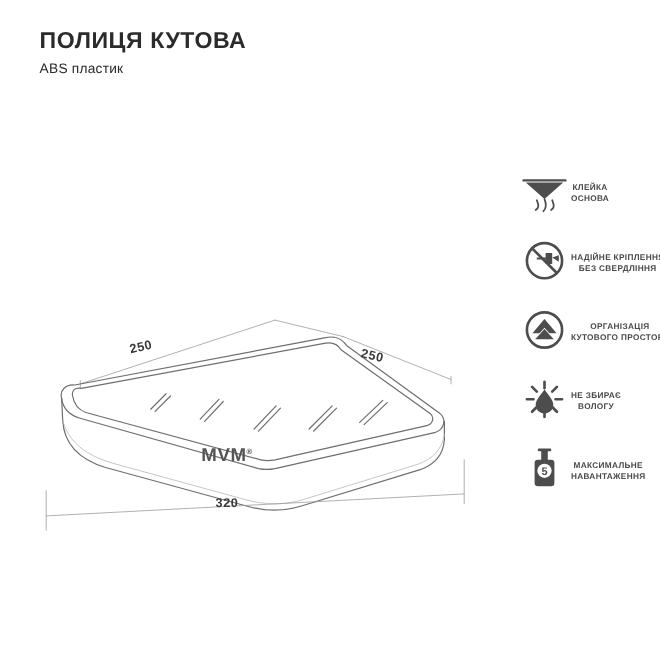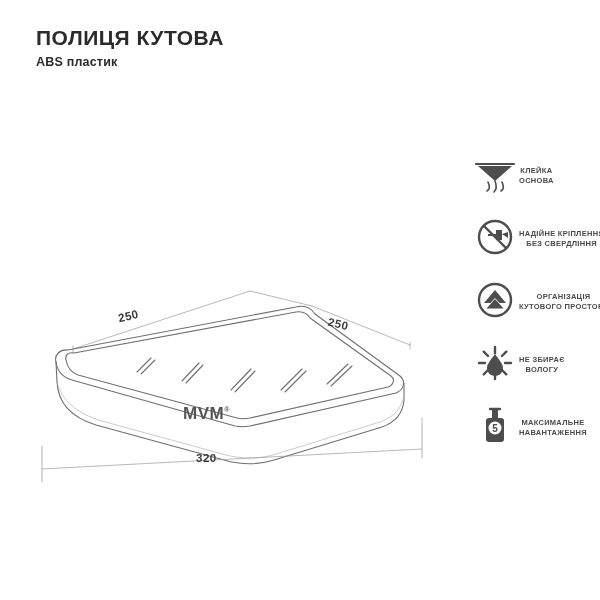--- a/index.html
+++ b/index.html
@@ -38,21 +38,21 @@
   }
   .subtitle {
     font-size: 13px;
     font-weight: bold;
     color: #2b2b2b;
     margin: 24px 0 0 0;
     letter-spacing: 0.3px;
   }
   .material {
     font-size: 12.5px;
-    font-weight: bold;
+    font-weight: normal;
     color: #2b2b2b;
     margin: 5px 0 0 0;
     letter-spacing: 0.2px;
   }
 
   
   .drawing {
     position: absolute;
     left: 10px;
     top: 250px;

